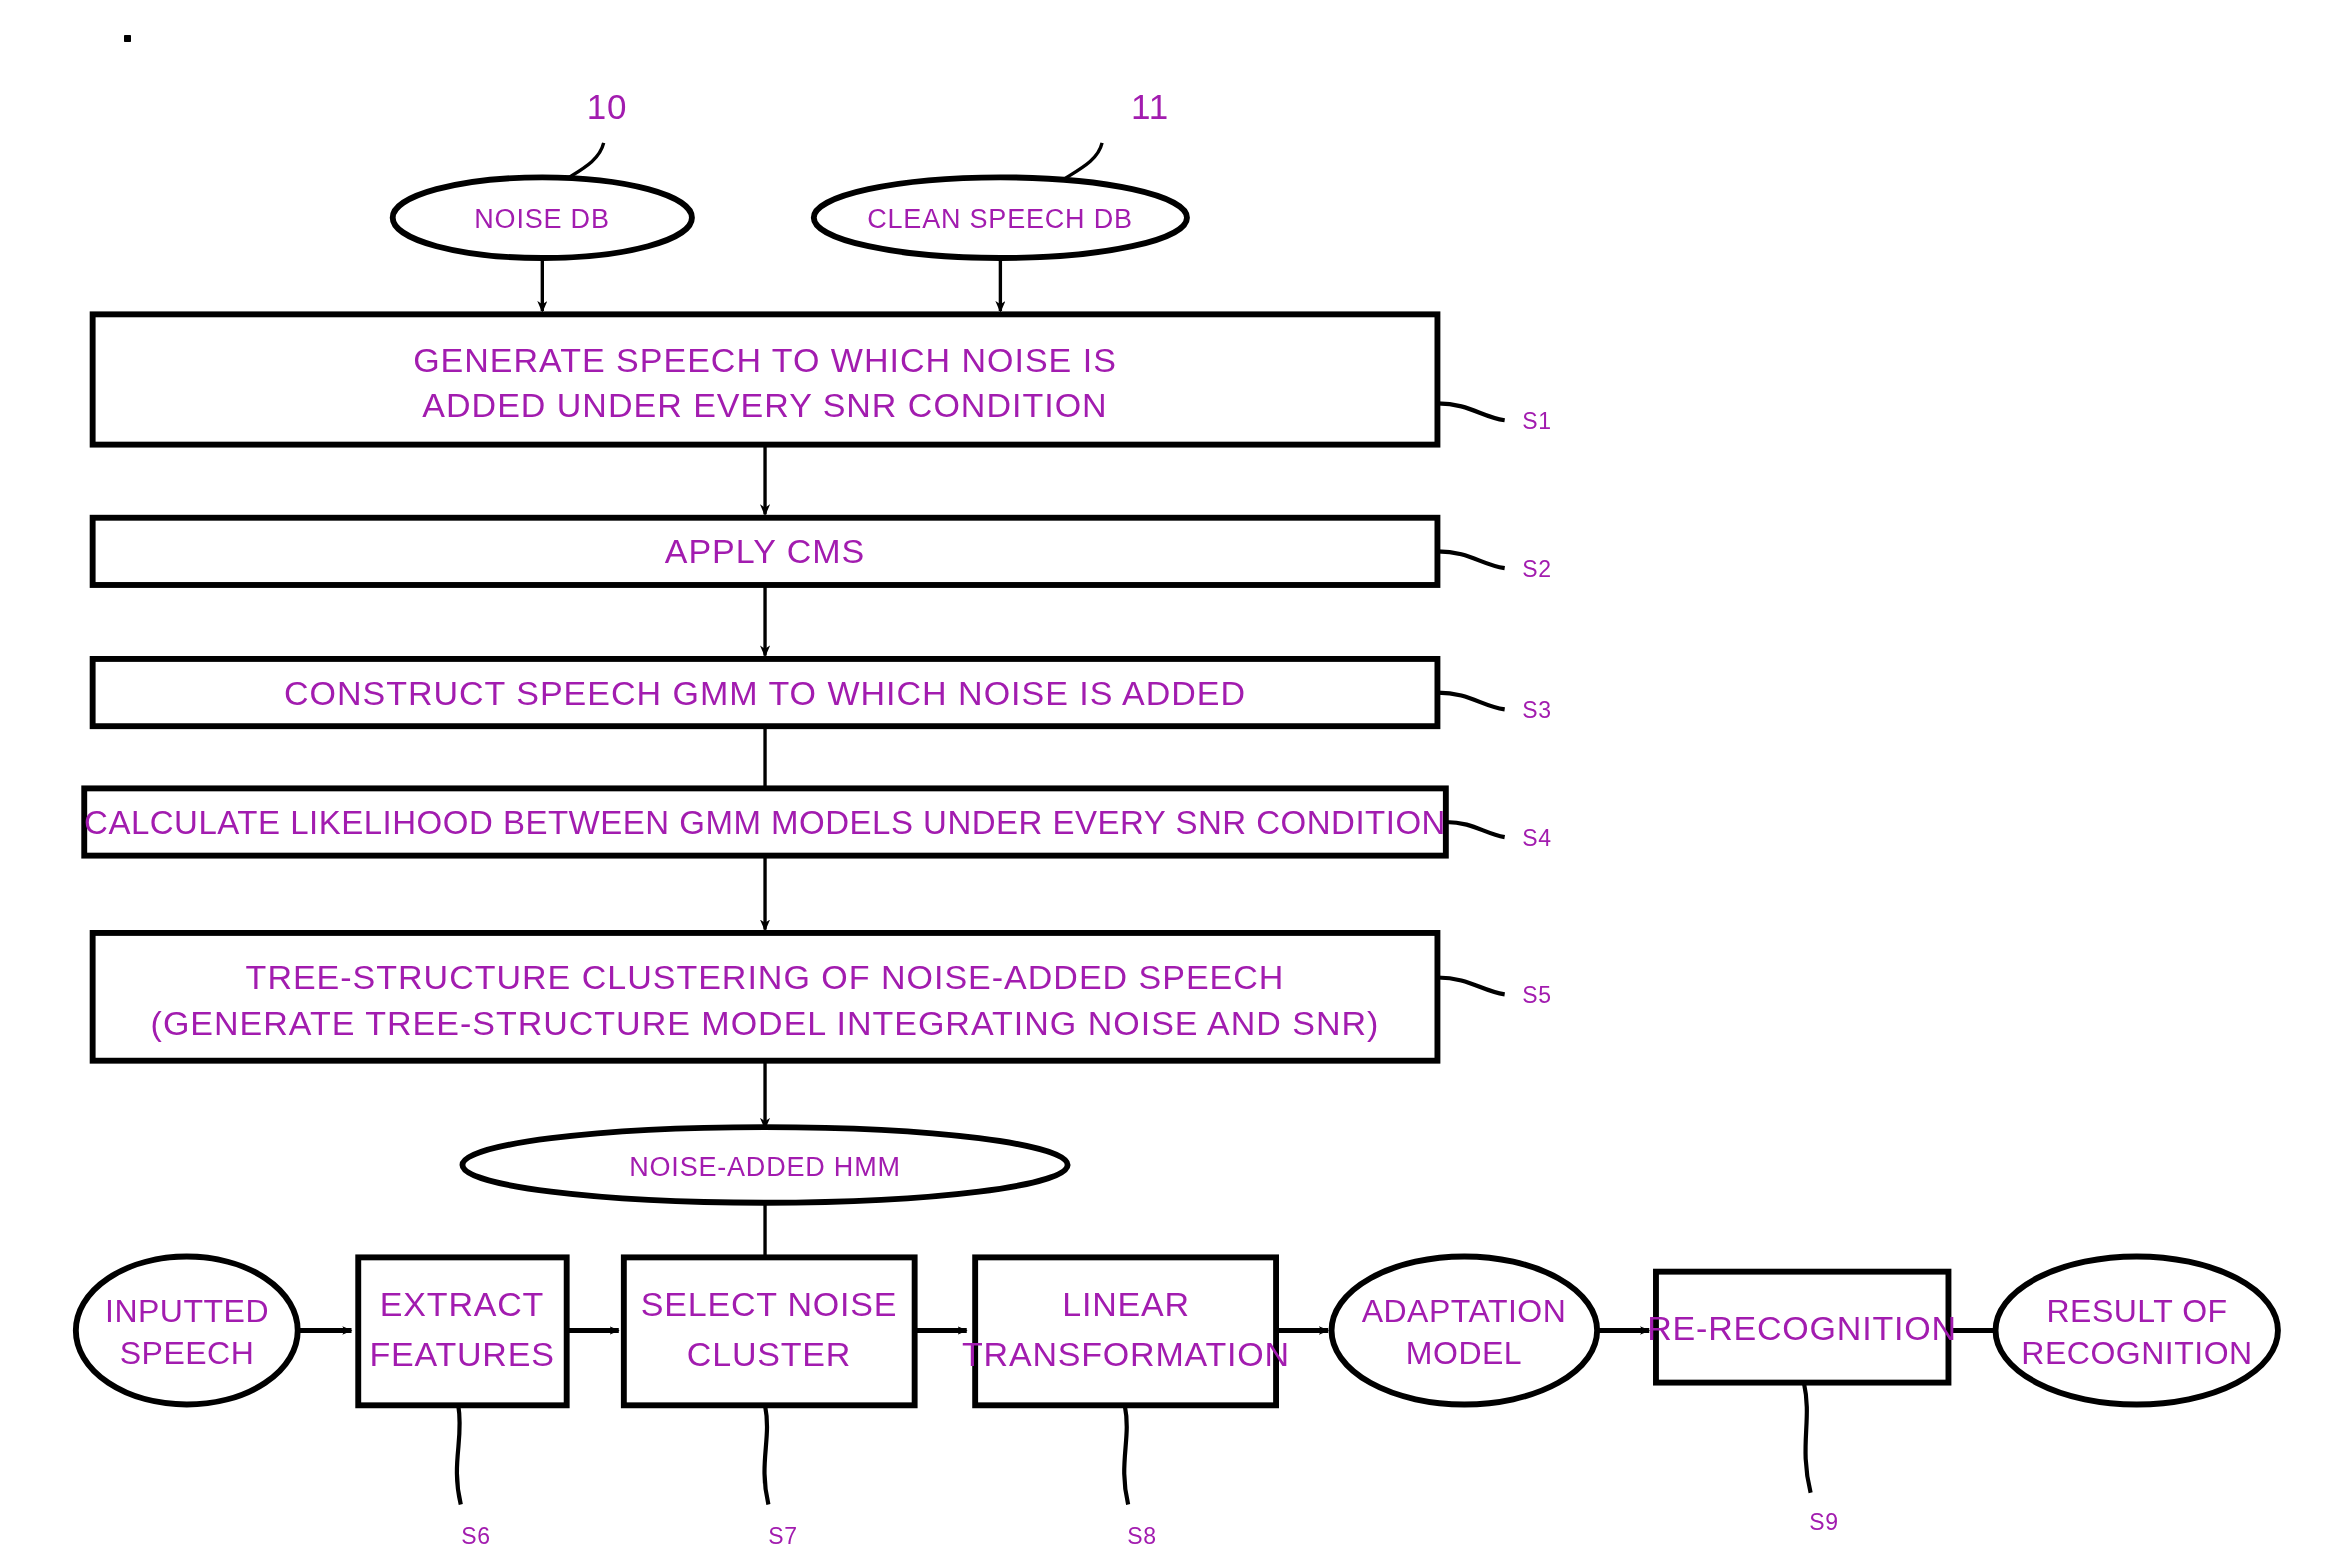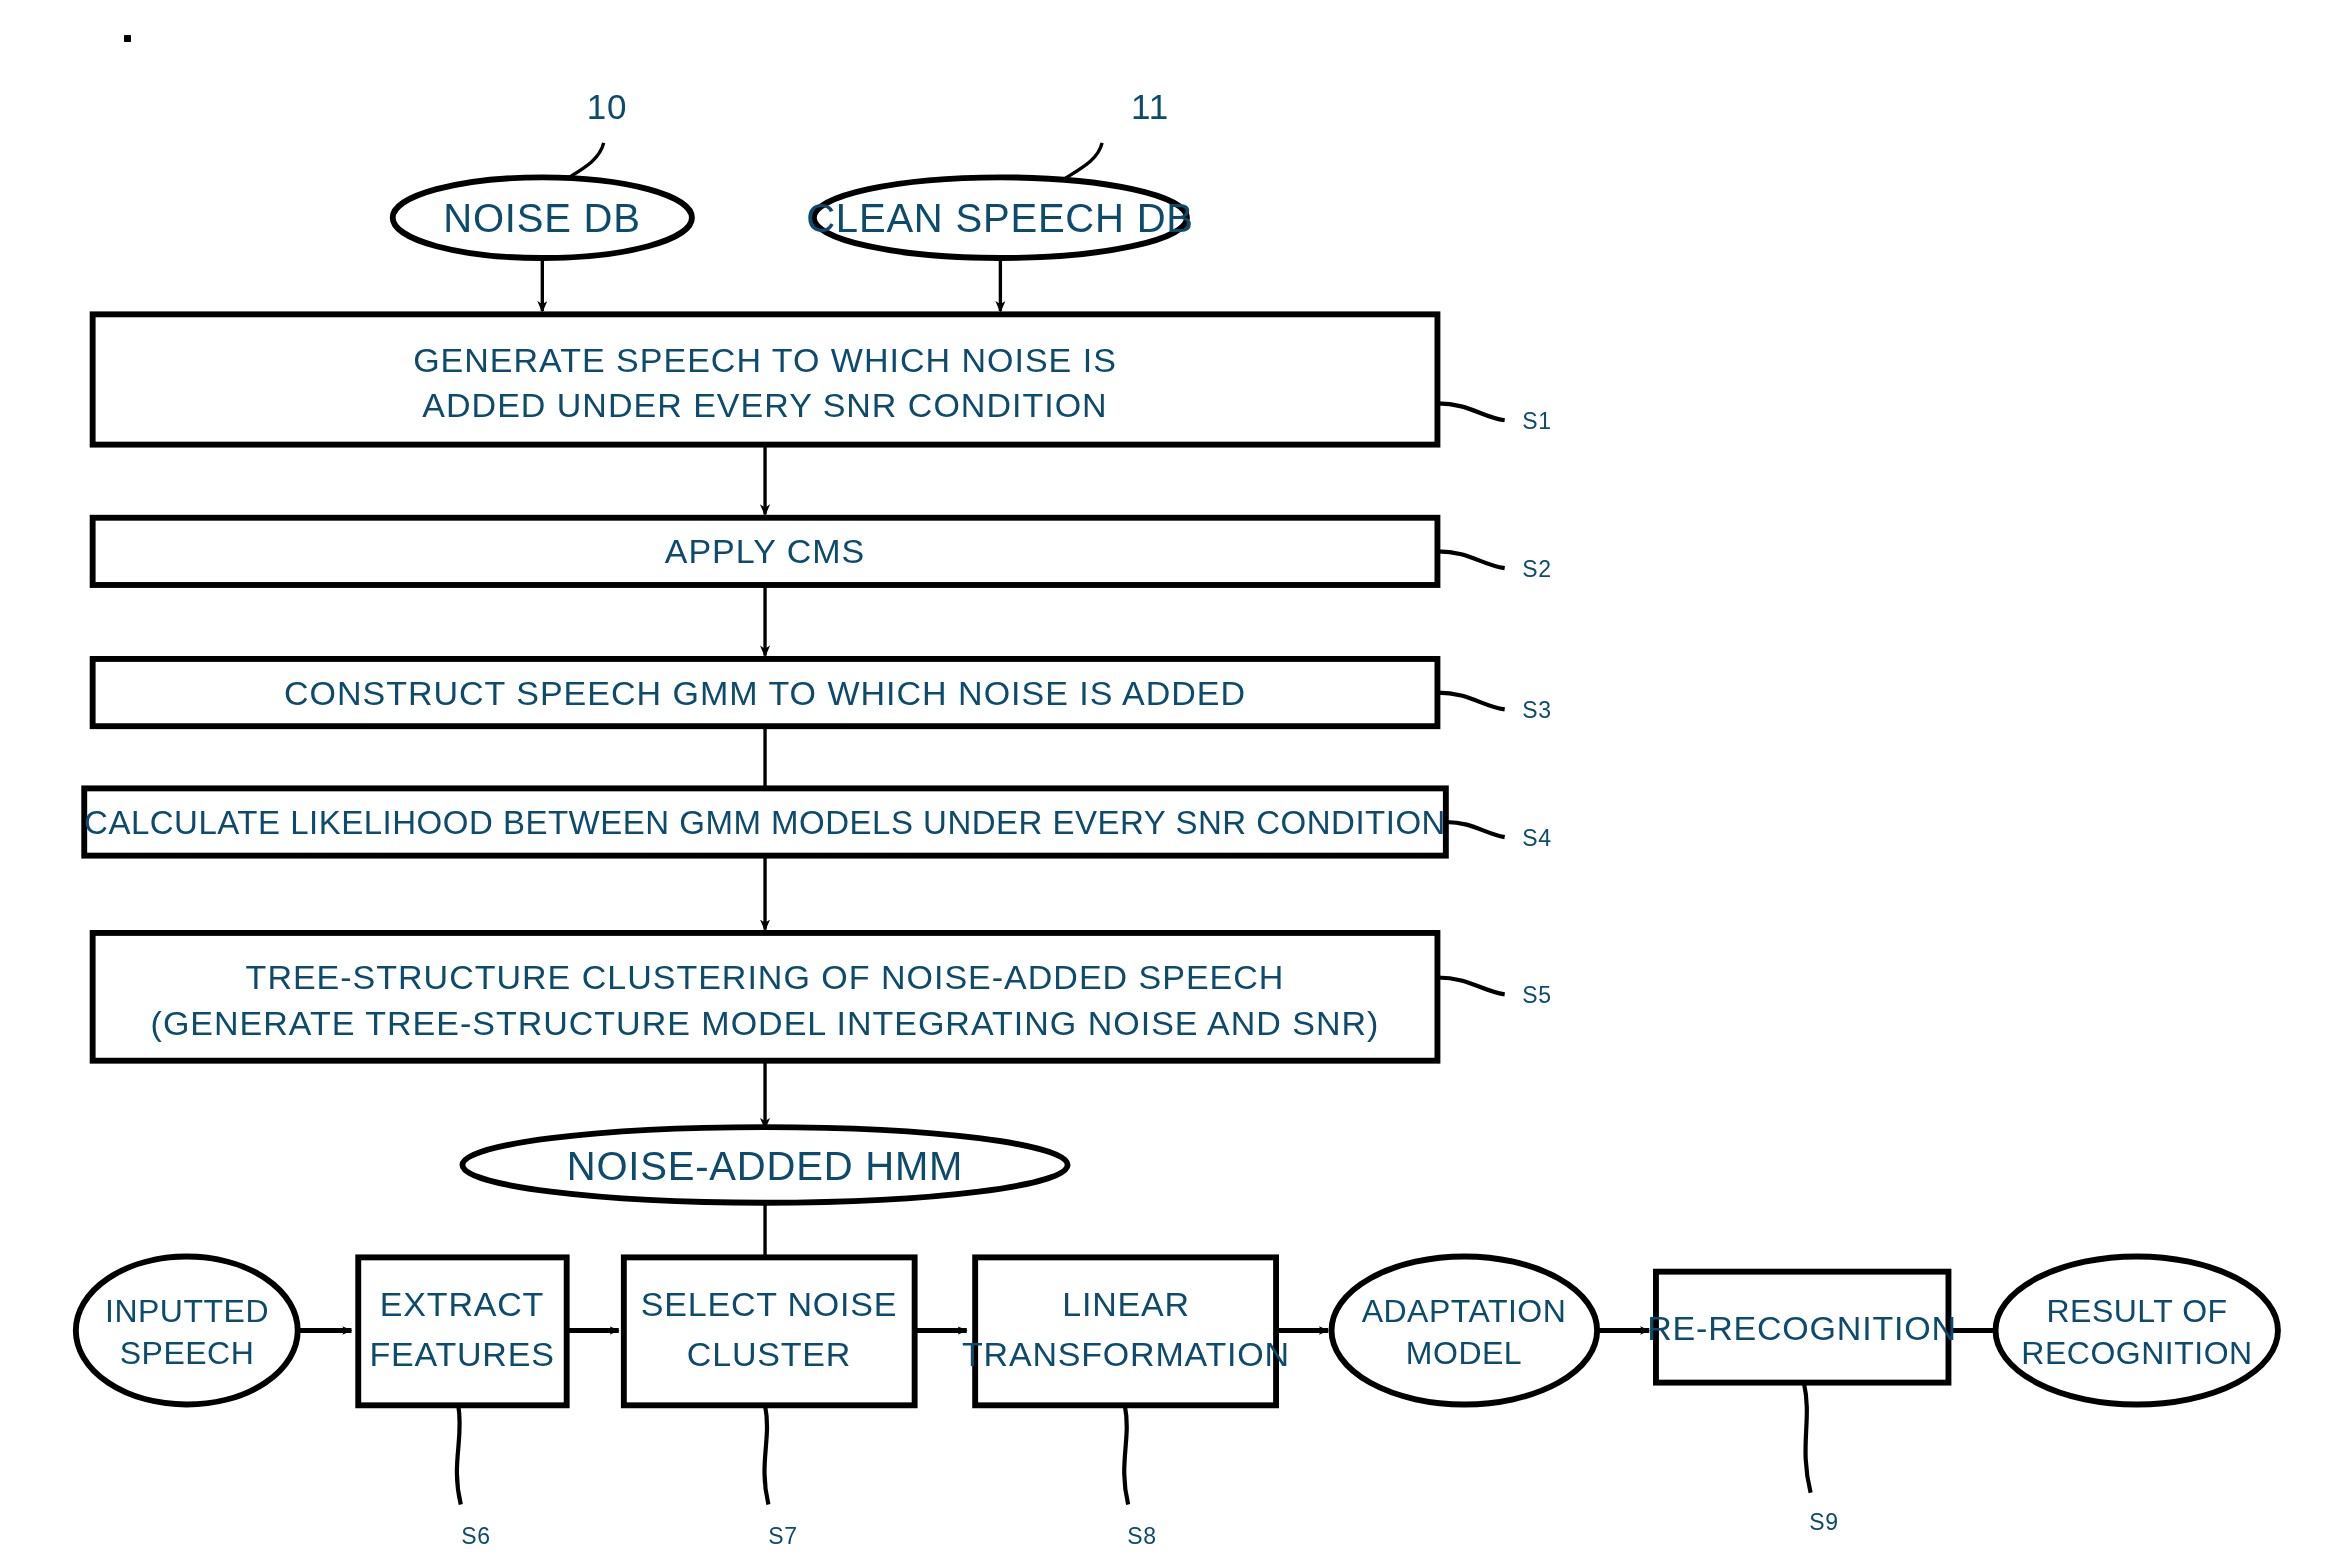--- a/index.html
+++ b/index.html
@@ -21,32 +21,32 @@
     position: absolute;
     left: 0;
     top: 0;
     width: 2342px;
     height: 1565px;
   }
   
   .node-text {
     position: absolute;
     text-align: center;
-    color: #0c4a6e;
+    color: #a21caf;
     font-family: "Liberation Sans Narrow", "Liberation Sans", sans-serif;
     font-weight: 400;
     letter-spacing: 0.4px;
     white-space: pre;
     line-height: 1.28;
     transform: translate(-50%, -50%);
     user-select: none;
   }
   .big-box-text { font-size: 34px; letter-spacing: 1px; }
   .proc-box-text { font-size: 34px; letter-spacing: 0.8px; }
-  .ellipse-text  { font-size: 40px; letter-spacing: 0.8px; }
+  .ellipse-text  { font-size: 27px; letter-spacing: 0.8px; }
   .small-ellipse-text { font-size: 32px; letter-spacing: 0.5px; }
   .step-label    { font-size: 23px; letter-spacing: 0.8px; }
   .ref-label     { font-size: 35px; letter-spacing: 0.8px; }
   .tiny-dot {
     position: absolute;
     width: 6.7px; height: 6.7px;
     background: #000;
     border-radius: 0.8px;
   }
 </style>

